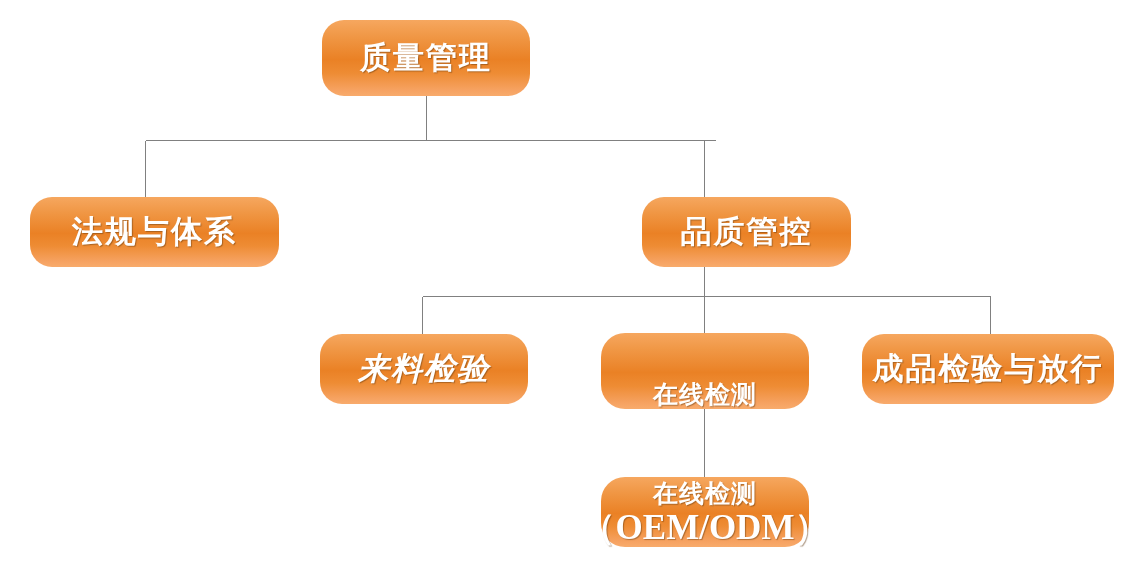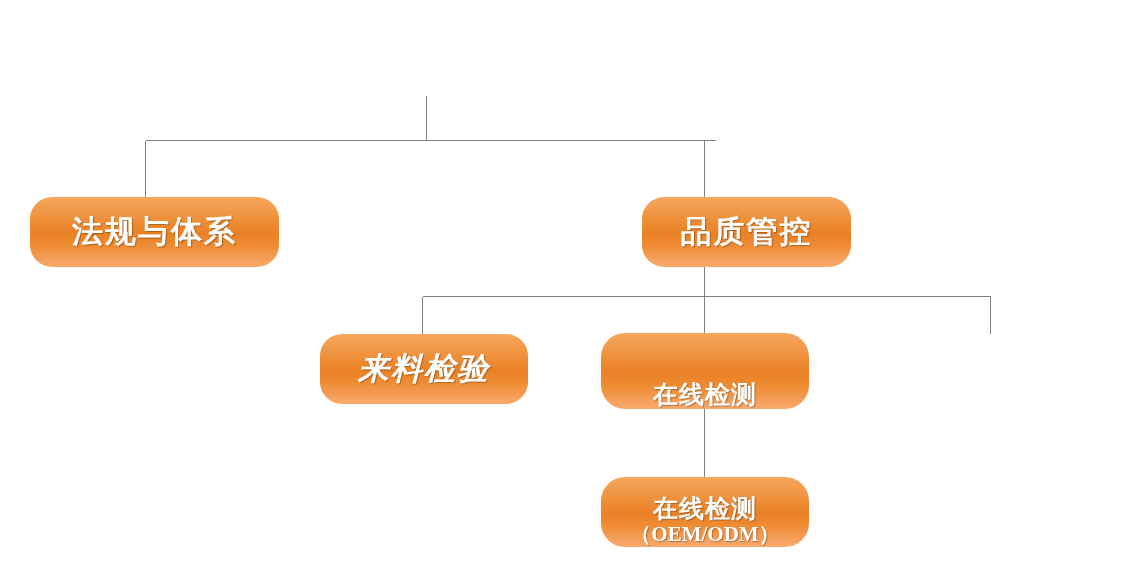--- a/index.html
+++ b/index.html
@@ -55,21 +55,21 @@
   }
   .node.single-line {
     font-size: 31px;
   }
   .node.two-line {
     font-size: 25px;
     letter-spacing: 1px;
     justify-content: flex-end;
   }
   .node.two-line .line.latin {
-    font-size: 21px;
+    font-size: 35px;
     letter-spacing: 0px;
   }
   
   #node-root        { left: 322px; top: 20px;  width: 208px; height: 76px; }
   #node-regulation  { left: 30px;  top: 197px; width: 249px; height: 70px; }
   #node-quality     { left: 600px; top: 197px; width: 209px; height: 70px; margin-left: 42px; }
   #node-incoming    { left: 320px; top: 334px; width: 208px; height: 70px; font-style: italic; }
   #node-online-pkg  { left: 601px; top: 333px; width: 208px; height: 76px; border-radius: 24px; }
   #node-finished    { left: 862px; top: 334px; width: 252px; height: 70px; }
   #node-online-oem  { left: 601px; top: 477px; width: 208px; height: 70px; border-radius: 24px; }
@@ -90,36 +90,42 @@
       <path d="M 704.5 267 L 704.5 296.5"></path>
       <path d="M 422.5 296.5 L 990.5 296.5"></path>
       <path d="M 422.5 296.5 L 422.5 334"></path>
       <path d="M 704.5 296.5 L 704.5 333"></path>
       <path d="M 990.5 296.5 L 990.5 334"></path>
 
       <path d="M 704.5 409 L 704.5 477"></path>
     </g>
   </svg>
 
+  <div class="node single-line" id="node-root">
+    <span class="line">质量管理</span>
+  </div>
 
   <div class="node single-line" id="node-regulation">
     <span class="line">法规与体系</span>
   </div>
 
   <div class="node single-line" id="node-quality">
     <span class="line">品质管控</span>
   </div>
 
   <div class="node single-line" id="node-incoming">
     <span class="line">来料检验</span>
   </div>
 
   <div class="node two-line" id="node-online-pkg">
     <span class="line">在线检测</span>
   </div>
 
+  <div class="node single-line" id="node-finished">
+    <span class="line">成品检验与放行</span>
+  </div>
 
   <div class="node two-line" id="node-online-oem">
     <span class="line">在线检测</span>
     <span class="line latin">（OEM/ODM）</span>
   </div>
 
 </div>
 
 </body></html>

